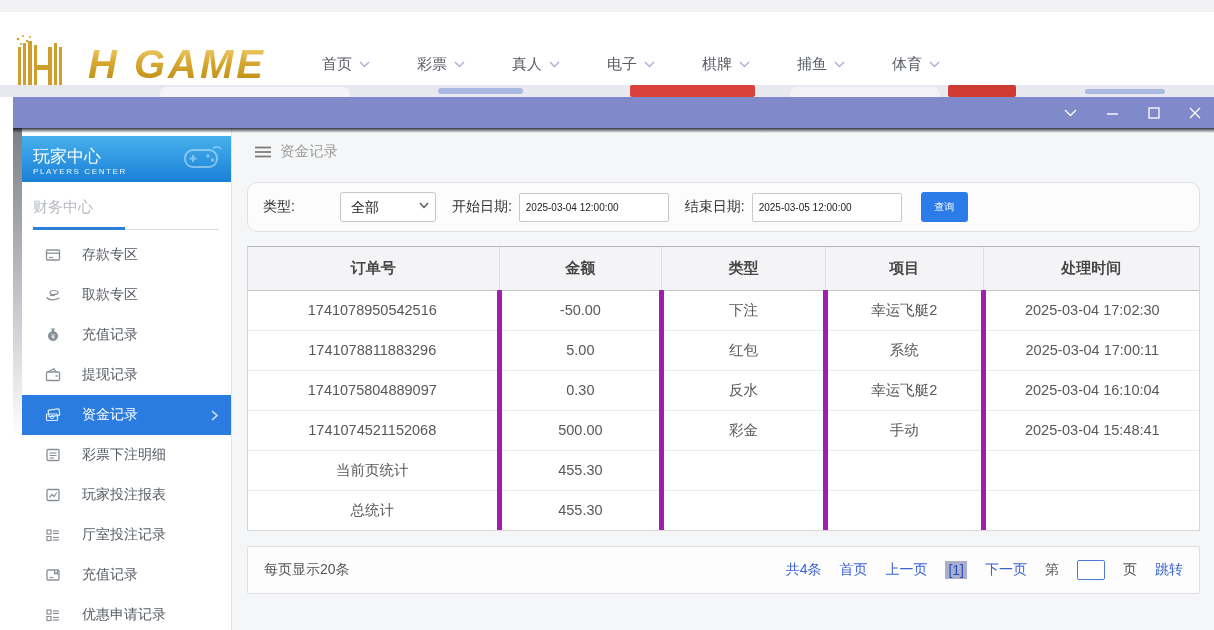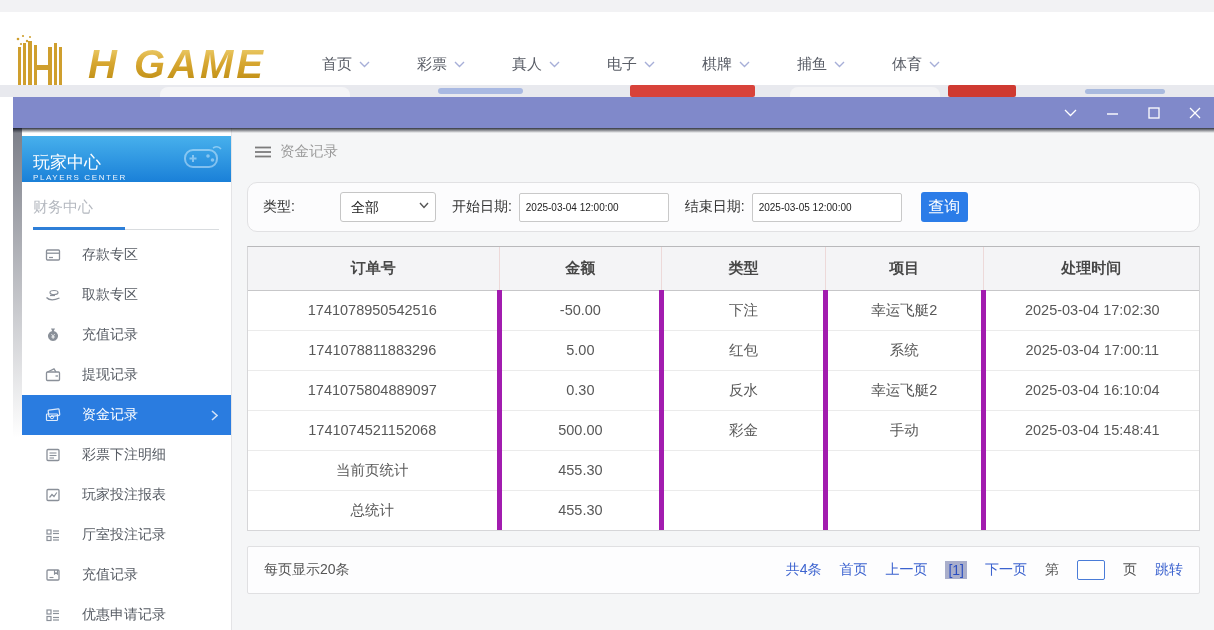--- a/index.html
+++ b/index.html
@@ -30,21 +30,21 @@
 
   .modal-body { position:relative; height:502px; background:#fff; display:flex; }
   .edge-top { position:absolute; left:0; top:0; width:100%; height:5px;
     background:linear-gradient(180deg,rgba(8,12,24,0.82),rgba(8,12,24,0)); z-index:5; }
   .edge-left { position:absolute; left:0; top:0; width:9px; height:310px;
     background:linear-gradient(180deg,rgba(15,20,38,0.55),rgba(15,20,38,0)); z-index:4; }
 
   
   .sidebar { margin-left:9px; width:210px; background:#fff; border-right:1px solid #e4e4e6; flex:0 0 auto; }
   .sb-header { position:relative; margin-top:8px; height:46px;
-    background:linear-gradient(180deg,#47b0ec 0%,#1a80d8 100%); padding:16px 0 0 11px; overflow:hidden; }
+    background:linear-gradient(180deg,#47b0ec 0%,#1a80d8 100%); padding:10px 0 0 11px; overflow:hidden; }
   .sb-title { color:#fff; font-size:17px; line-height:21px; }
   .sb-sub { color:rgba(255,255,255,0.92); font-size:8px; letter-spacing:1.6px; }
   .sb-gamepad { position:absolute; right:8px; top:8px; opacity:0.5; color:#d9f0ff; }
   .sb-section { padding:16px 12px 0 11px; }
   .sb-section-label { color:#b5b9c0; font-size:15px; }
   .sb-rule { position:relative; margin-top:10px; height:3px; }
   .sb-rule-line { position:absolute; left:0; right:0; bottom:0; height:1px; background:#d9dcdf; }
   .sb-rule-accent { position:absolute; left:0; bottom:0; width:92px; height:3px; background:#2e7fd8; }
   .sb-menu { list-style:none; margin-top:5px; }
   .sb-item { position:relative; height:40px; display:flex; align-items:center; padding-left:23px; gap:21px;
@@ -64,21 +64,21 @@
     border-radius:10px; display:flex; align-items:center; padding:0 15px; gap:7px; font-size:14px; color:#333; }
   .sel-wrap { position:relative;padding-left:38px; }
   .sel-wrap select { appearance:none; -webkit-appearance:none; width:96px; height:30px; border:1px solid #c6c6c6;
     border-radius:3px; padding:0 22px 0 10px; font-size:14px; background:#fff; color:#222;
     font-family:"Liberation Sans","DejaVu Sans",sans-serif; }
   .sel-wrap .sel-chevron { position:absolute; right:7px; top:10px; pointer-events:none; color:#555; display:flex; }
   .lbl-gap { margin-left:9px; }
   .filterbox input[type=text] { width:150px; height:29px; border:1px solid #c9c9c9; border-radius:2px;
     padding:0 6px; font-size:10px; color:#222; font-family:"Liberation Sans","DejaVu Sans",sans-serif; }
   .btn-query { margin-left:12px; width:47px; height:30px; background:#2b7ce8; border:none; border-radius:3px;
-    color:#fff; font-size:16px; cursor:pointer; font-family:"Liberation Sans","DejaVu Sans",sans-serif; }
+    color:#fff; font-size:10px; cursor:pointer; font-family:"Liberation Sans","DejaVu Sans",sans-serif; }
 
   .table-wrap { margin:14px 14px 0 15px; background:#fff; border:1px solid #d6d6d8; border-top-color:#b9b9bb; }
   table { width:100%; border-collapse:collapse; table-layout:fixed; }
   col.c1{width:26.4%} col.c2{width:17.1%} col.c3{width:17.2%} col.c4{width:16.6%} col.c5{width:22.7%}
   th { height:43px; background:#f4f4f6; font-size:15px; font-weight:bold; color:#474747;
     border-bottom:1px solid #c7c7c9; border-right:1px solid #edd9d9; text-align:center; }
   td { height:40px; font-size:14.5px; color:#585858; text-align:center;
     border-bottom:1px solid #ebebeb; border-right:5px solid #a21caf; }
   th:last-child, td:last-child { border-right:none; }
   tr:last-child td { border-bottom:none; }

